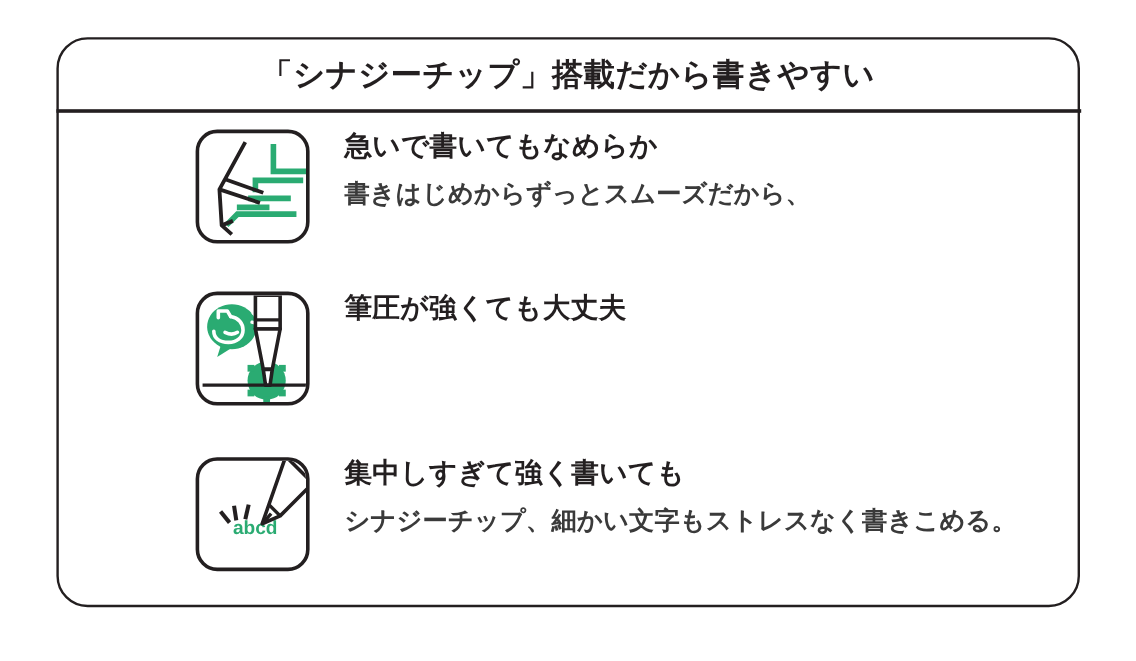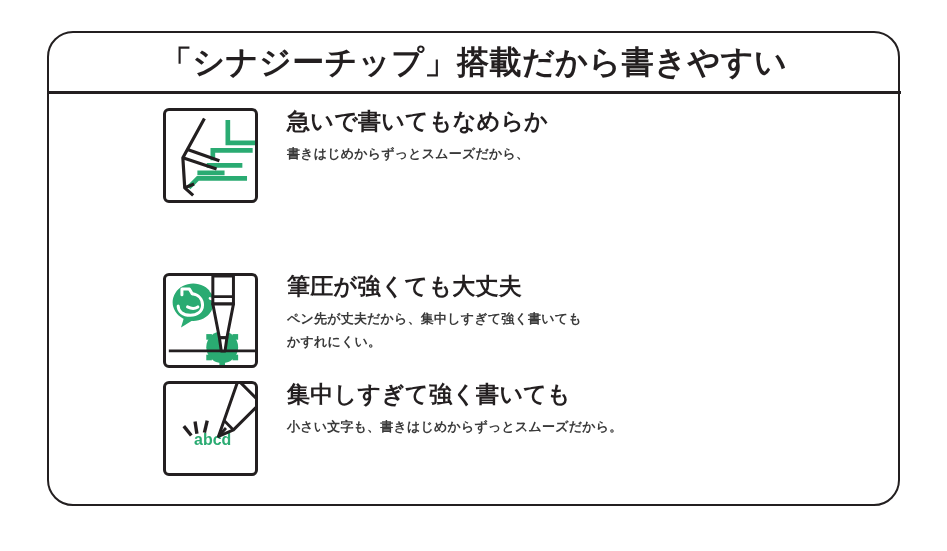--- a/index.html
+++ b/index.html
@@ -41,21 +41,21 @@
     left: 0;
     top: 0;
     width: 100%;
     height: 58px;
     display: flex;
     align-items: center;
     justify-content: center;
     box-sizing: border-box;
   }
   .title-text {
-    font-size: 32px;
+    font-size: 26px;
     font-weight: 700;
     letter-spacing: 0.5px;
     color: #231f20;
     white-space: nowrap;
     line-height: 1;
   }
   .title-rule {
     position: absolute;
     left: -2.5px;
     right: -2.5px;
@@ -75,30 +75,30 @@
     box-sizing: border-box;
   }
 
   .feature {
     position: absolute;
     left: 114px;
     display: flex;
     align-items: flex-start;
   }
   .feature-1 { top: 14px; }
-  .feature-2 { top: 149px; margin-top: 30px; }
+  .feature-2 { top: 149px; }
   .feature-3 { top: 287px; }
 
   .icon-box {
     width: 95px;
     height: 95px;
     flex: 0 0 95px;
     box-sizing: border-box;
     border: 3px solid #231f20;
-    border-radius: 6px;
+    border-radius: 18px;
     overflow: hidden;
     background: #ffffff;
     position: relative;
   }
   .icon-box svg {
     display: block;
     width: 100%;
     height: 100%;
   }
 
@@ -109,21 +109,21 @@
   .feature-heading {
     font-size: 23px;
     font-weight: 700;
     color: #231f20;
     line-height: 1.12;
     letter-spacing: 0.3px;
     margin: 0 0 7px 0;
     white-space: nowrap;
   }
   .feature-body {
-    font-size: 13px;
+    font-size: 21px;
     font-weight: 700;
     color: #3a3a3a;
     line-height: 1.82;
     letter-spacing: 0.2px;
     white-space: nowrap;
     font-family: Liberation Serif, serif;
   }
   .feature-body .line { display: block; }
 </style>
 </head>
@@ -198,24 +198,20 @@
             <g fill="#ffffff" stroke="#231f20" stroke-width="3.2" stroke-linejoin="round">
               <path d="M50 0 L72 0 L72 30 L50 30 Z"></path>
               <path d="M50 30 L72 30 L65 66 L57 66 Z"></path>
               <path d="M57 66 L65 66 L63 80 L59 80 Z"></path>
             </g>
             <path d="M50 22 L72 22" stroke="#231f20" stroke-width="3" fill="none"></path>
           </svg>
         </div>
         <div class="feature-text">
           <div class="feature-heading">筆圧が強くても大丈夫</div>
-          <div class="feature-body">
-            <span class="line">ペン先が丈夫だから、集中しすぎて強く書いても</span>
-            <span class="line">かすれにくい。</span>
-          </div>
         </div>
       </div>
 
       <div class="feature feature-3">
         <div class="icon-box">
           <svg viewBox="0 0 95 95" xmlns="http://www.w3.org/2000/svg">
 
             <g stroke="#231f20" stroke-width="3.6" stroke-linecap="butt">
               <path d="M19 45 L27 55"></path>
               <path d="M31 40 L33 53"></path>
@@ -229,20 +225,20 @@
             </g>
             <g fill="none" stroke="#231f20" stroke-width="3" stroke-linejoin="round">
               <path d="M62 39 L72 49"></path>
               <path d="M56 56 L64 47"></path>
             </g>
           </svg>
         </div>
         <div class="feature-text">
           <div class="feature-heading">集中しすぎて強く書いても</div>
           <div class="feature-body">
-            <span class="line">小さい文字も、書きはじめからずっとスムーズだから。</span>
+            <span class="line">シナジーチップ、細かい文字もストレスなく書きこめる。</span>
           </div>
         </div>
       </div>
 
     </div>
   </div>
 </div>
 
 </body></html>

